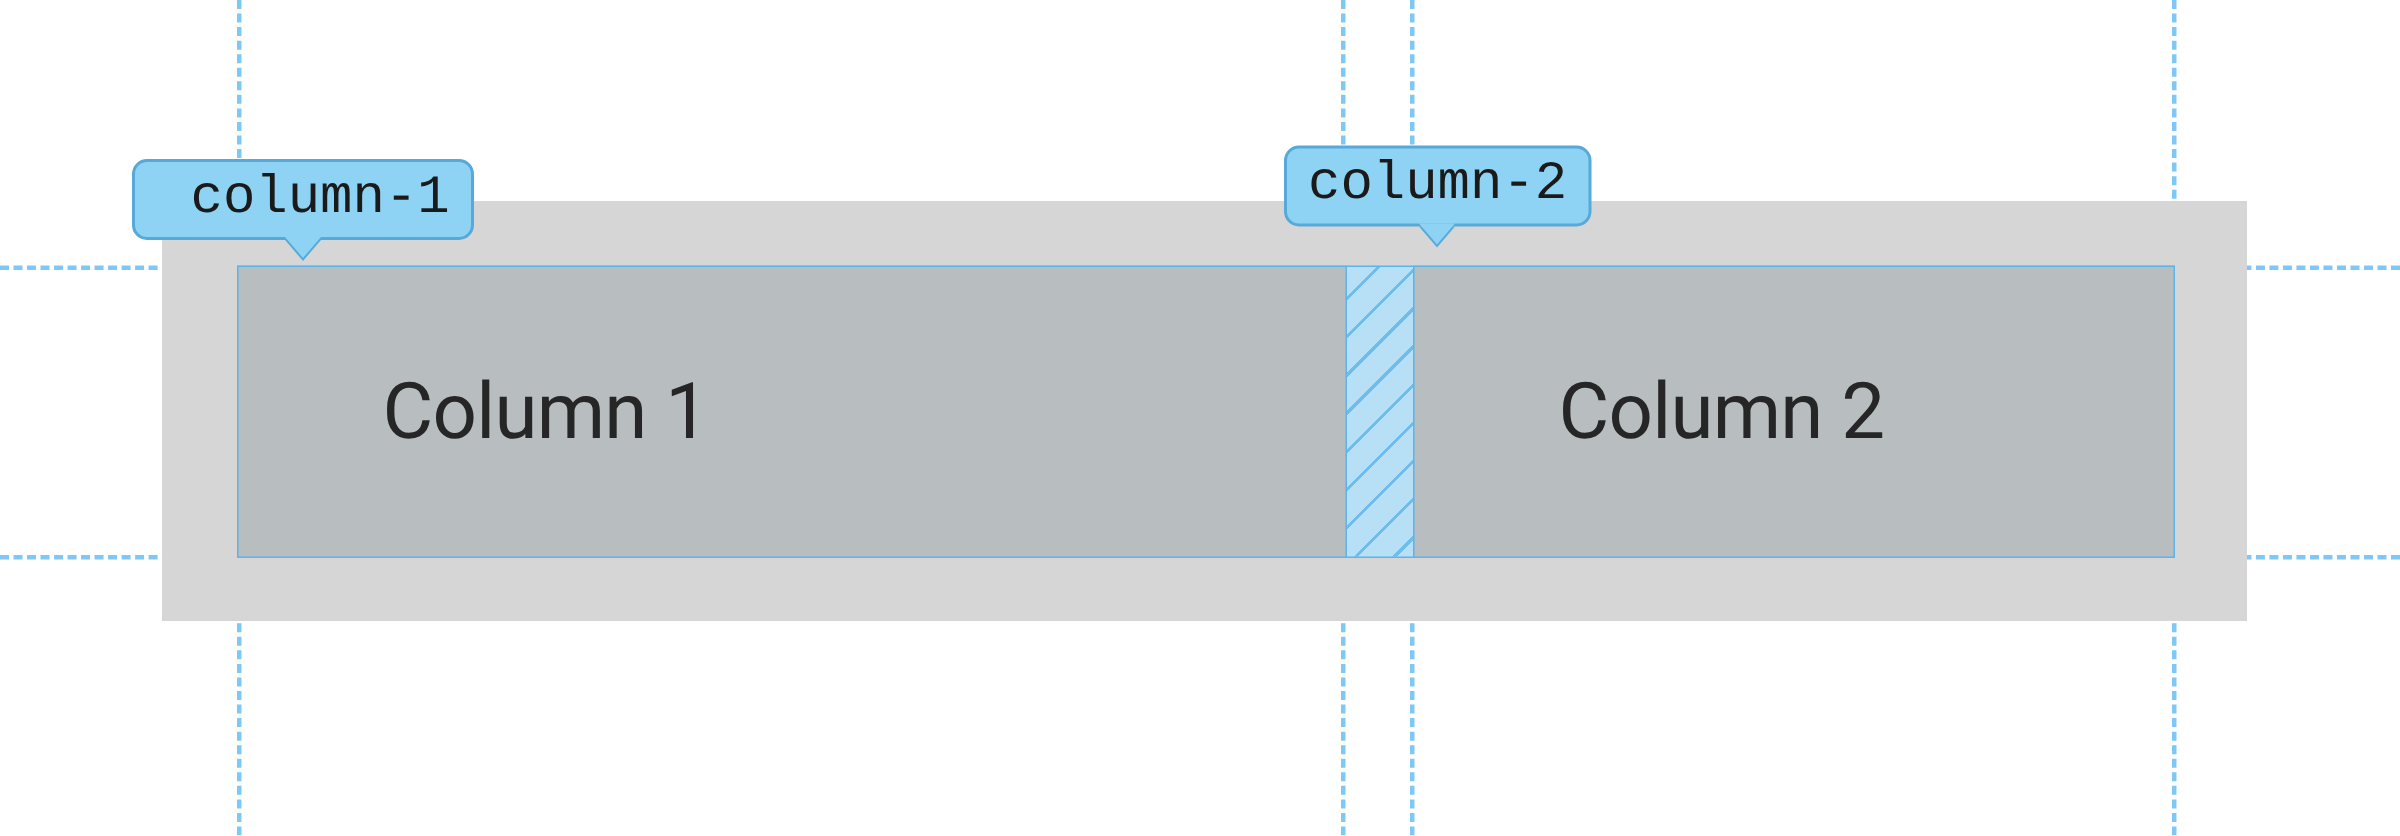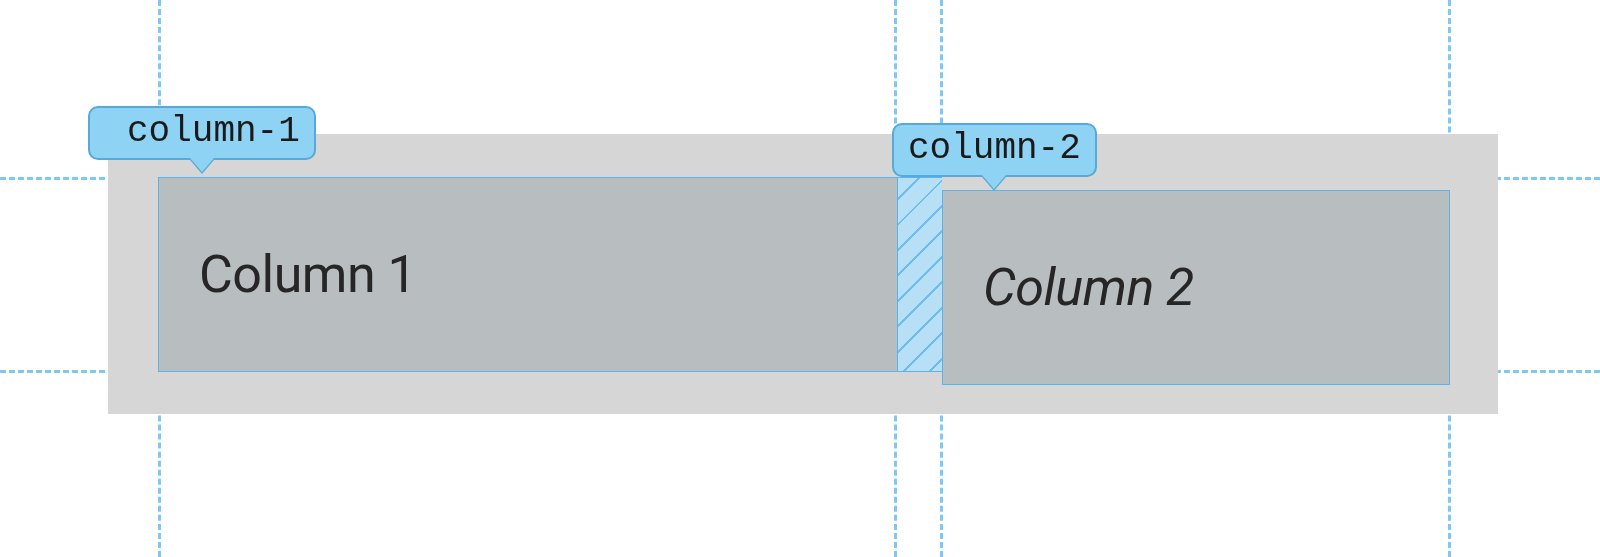--- a/index.html
+++ b/index.html
@@ -38,21 +38,21 @@
     background: #b8bdbf;
     border: 1.5px solid #5bb4ec;
     box-sizing: border-box;
     display: flex;
     align-items: center;
     color: #262626;
     font-size: 52px;
     font-weight: 400;
     letter-spacing: -0.5px;
   }
-  .cell .pad-left { padding-left: 40px; }
+  .cell .pad-left { padding-left: 96px; }
 
   
   .gap {
     position: absolute;
     background: #b7dff6;
     border-top: 1.5px solid #5bb4ec;
     border-bottom: 1.5px solid #5bb4ec;
     box-sizing: border-box;
     overflow: hidden;
   }
@@ -109,21 +109,21 @@
   <div class="guide v" style="left:1448px;"></div>
 
   <div class="grid-container" style="left:108px; top:134px; width:1390px; height:280px;"></div>
 
   <div class="cell" style="left:158px; top:177px; width:740px; height:195px;">
     <span class="pad-left">Column 1</span>
   </div>
 
   <div class="gap" style="left:898px; top:177px; width:44px; height:195px;"></div>
 
-  <div class="cell" style="left:942px; top:190px; width:508px; height:195px;font-style:italic;">
+  <div class="cell" style="left:942px; top:177px; width:508px; height:195px;">
     <span class="pad-left">Column 2</span>
   </div>
 
   <div class="tag" style="left:88px; top:106px;padding-left:37px;">column-1</div>
 
-  <div class="tag" style="left:856px; top:123px;margin-left:36px;">column-2</div>
+  <div class="tag" style="left:856px; top:97px;">column-2</div>
 
 </div>
 
 </body></html>

